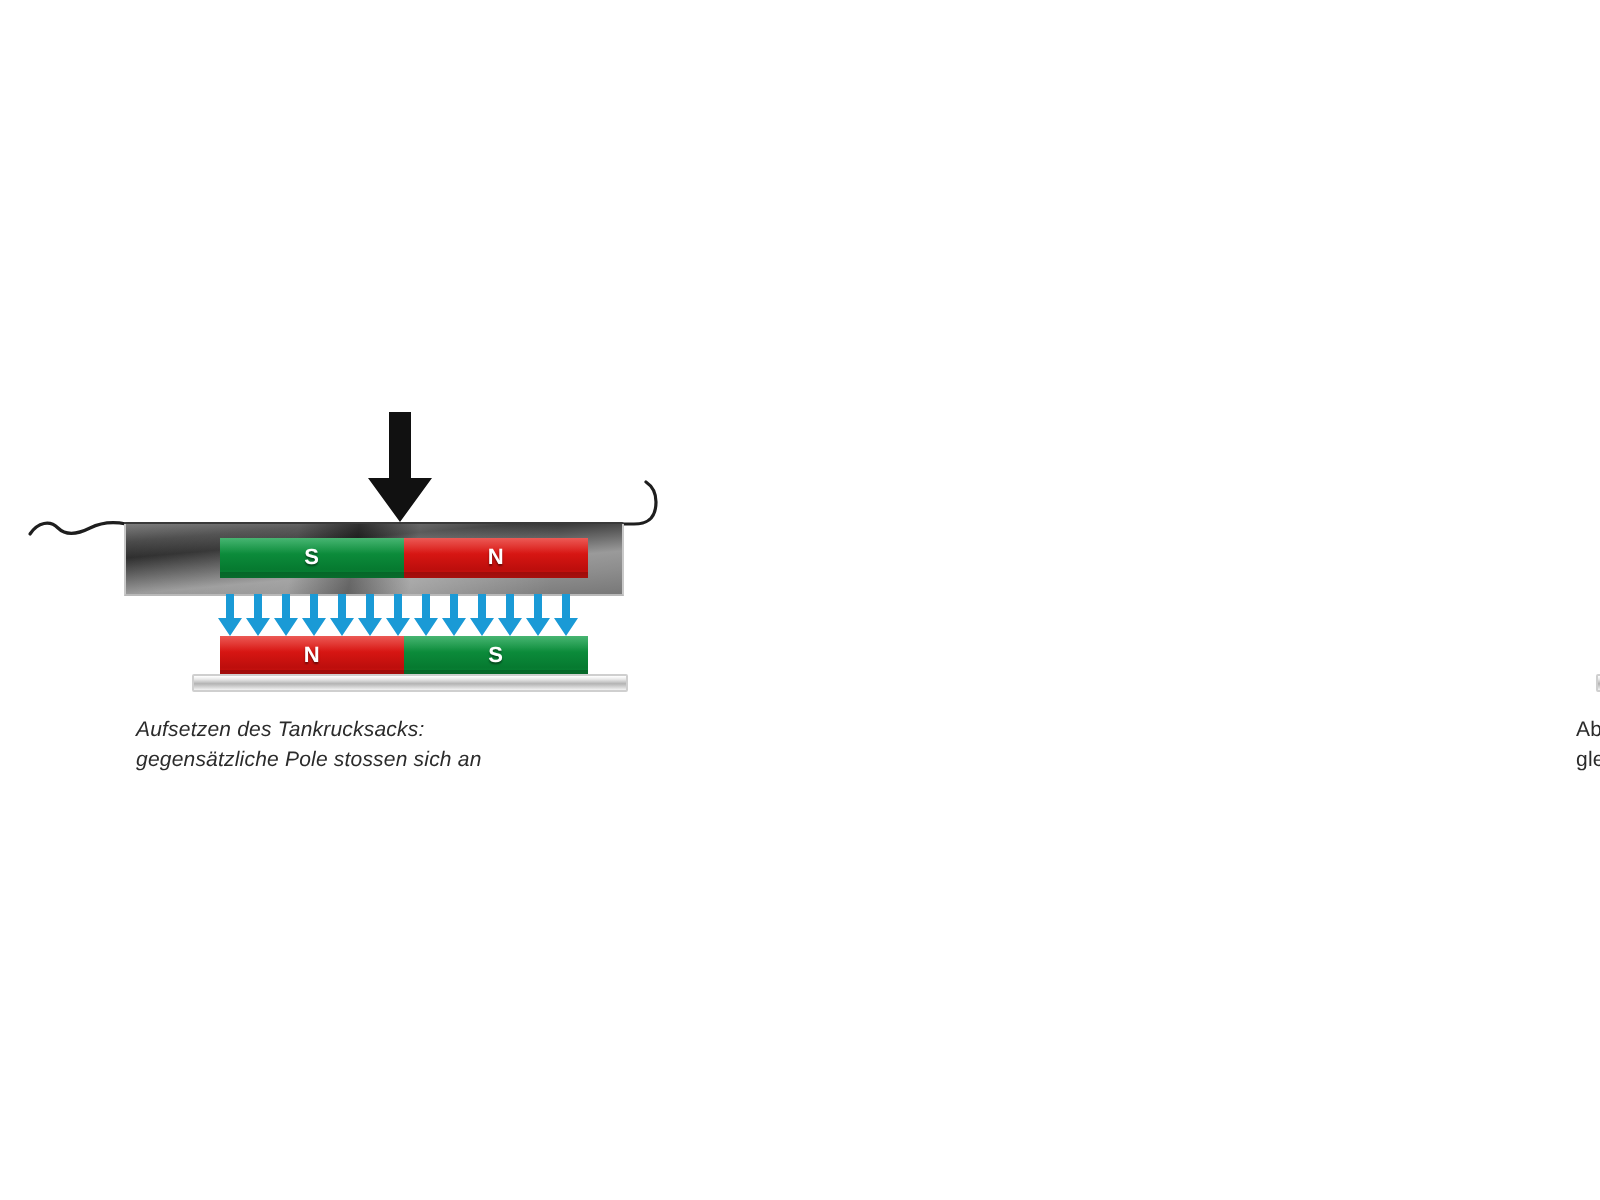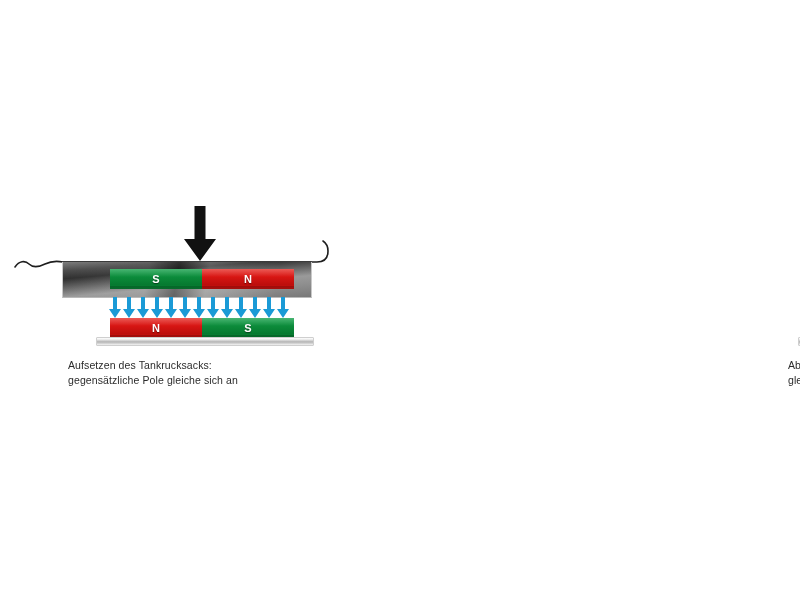--- a/index.html
+++ b/index.html
@@ -33,21 +33,21 @@
 
   
   .caption {
     position: absolute;
     font-size: 10.5px;
     line-height: 15px;
     color: #2b2b2b;
     letter-spacing: 0.1px;
     white-space: nowrap;
   }
-  #caption-attract { left: 68px; top: 358px; }
+  #caption-attract { left: 68px; top: 358px; font-style: italic; }
   #caption-repel   { left: 398px; top: 358px; }
   .caption .line { display: block; }
 
   
   .motion-arrow {
     position: absolute;
     display: block;
   }
   #arrow-press   { left: 182px; top: 206px; }
 
@@ -244,21 +244,21 @@
       </div>
       <div class="pole green" style="flex:1">
         <span class="pole-label">S</span>
       </div>
     </div>
 
     <div class="tank-plate" id="tank-plate-attract"></div>
 
     <div class="caption" id="caption-attract">
       <span class="line">Aufsetzen des Tankrucksacks:</span>
-      <span class="line">gegensätzliche Pole gleiche sich an</span>
+      <span class="line">gegensätzliche Pole stossen sich an</span>
     </div>
   </div>
 
   <div class="panel" id="panel-repel">
 
     <div class="tank-plate" id="tank-plate-repel"></div>
 
     <div class="caption" id="caption-repel">
       <span class="line">Abnehmen des Tankrucksacks:</span>
       <span class="line">gleiche Pole stossen sich ab</span>

